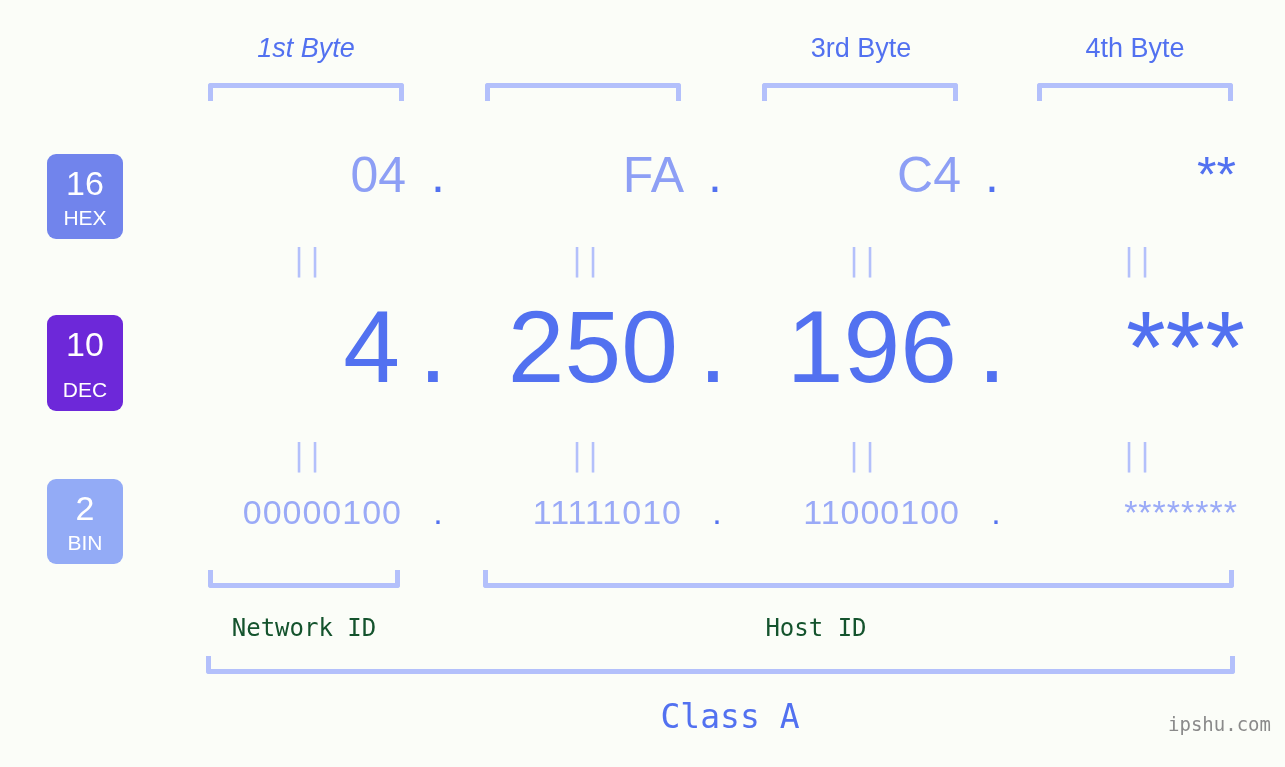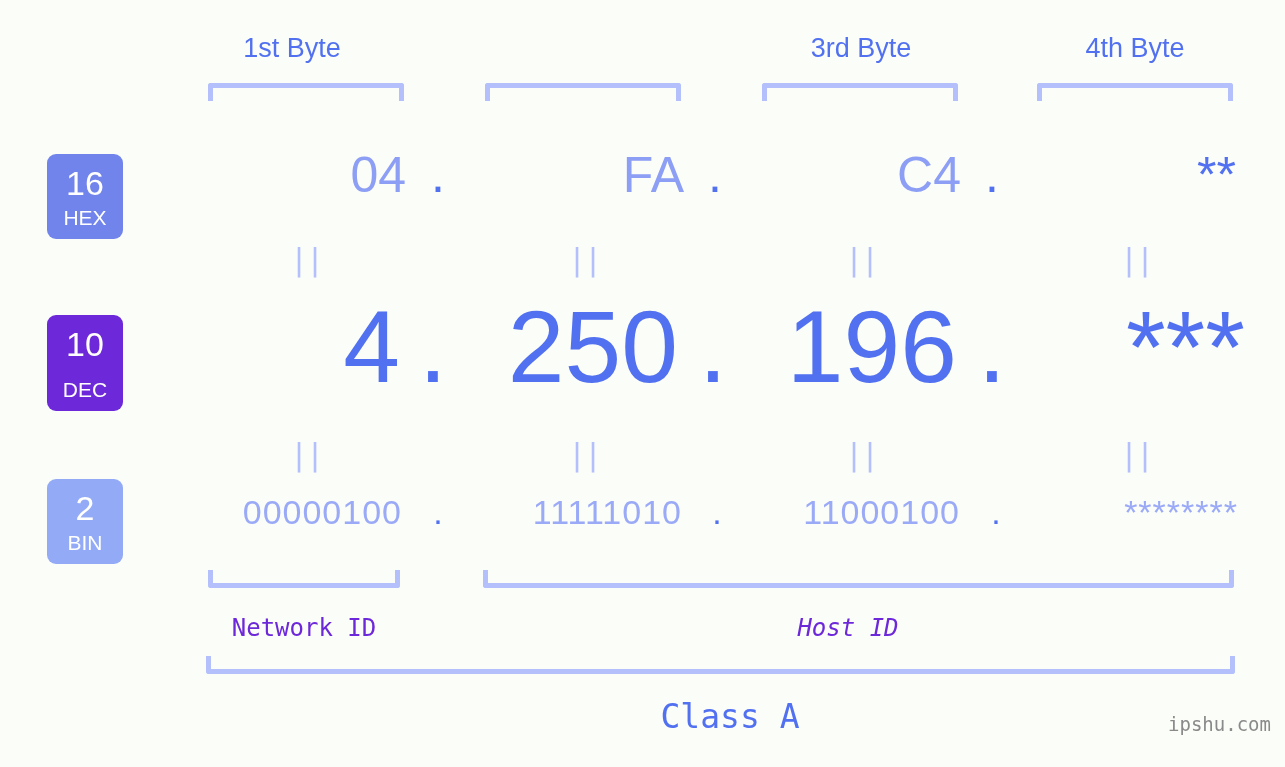--- a/index.html
+++ b/index.html
@@ -160,21 +160,21 @@
     font-family: "DejaVu Sans Mono", monospace;
     letter-spacing: -2px;
     text-align: center;
     white-space: nowrap;
   }
 
   
   .idlabel {
     position: absolute;
     font-size: 24px;
-    color: #6d28d9;
+    color: #14532d;
     text-align: center;
     white-space: nowrap;
     font-family: "DejaVu Sans Mono", monospace;
   }
   .classlabel {
     position: absolute;
     font-size: 33px;
     color: #5271f0;
     text-align: center;
     white-space: nowrap;
@@ -188,21 +188,21 @@
     color: #8a8a8a;
     font-family: "DejaVu Sans Mono", monospace;
     white-space: nowrap;
   }
 </style>
 </head>
 <body>
 
 <div class="stage">
 
-  <div class="byte-head" style="left:192px; width:200px;">1st Byte</div>
+  <div class="byte-head" style="left:206px; width:200px;font-style:italic;">1st Byte</div>
   <div class="byte-head" style="left:761px; width:200px;">3rd Byte</div>
   <div class="byte-head" style="left:1035px; width:200px;">4th Byte</div>
 
   <div class="bracket down" style="left:208px; top:83px; width:196px; height:18px;"></div>
   <div class="bracket down" style="left:485px; top:83px; width:196px; height:18px;"></div>
   <div class="bracket down" style="left:762px; top:83px; width:196px; height:18px;"></div>
   <div class="bracket down" style="left:1037px; top:83px; width:196px; height:18px;"></div>
 
   <div class="badge hex">
     <span class="num">16</span>
@@ -263,21 +263,21 @@
     <div class="val abs" style="left:760px; width:200px;">11000100</div>
     <div class="dot abs" style="left:946px; width:100px; text-align:center;">.</div>
 
     <div class="val abs" style="left:1038px; width:200px;">********</div>
   </div>
 
   <div class="bracket up" style="left:208px; top:570px; width:192px; height:18px;"></div>
   <div class="bracket up" style="left:483px; top:570px; width:751px; height:18px;"></div>
 
   <div class="idlabel" style="left:204px; top:614px; width:200px;">Network ID</div>
-  <div class="idlabel" style="left:748px; top:614px; width:200px;font-style:italic;">Host ID</div>
+  <div class="idlabel" style="left:716px; top:614px; width:200px;">Host ID</div>
 
   <div class="bracket up" style="left:206px; top:656px; width:1029px; height:18px;"></div>
 
   <div class="classlabel" style="left:620px; top:697px; width:220px;">Class A</div>
 
   <div class="watermark">ipshu.com</div>
 
 </div>
 
 </body></html>

